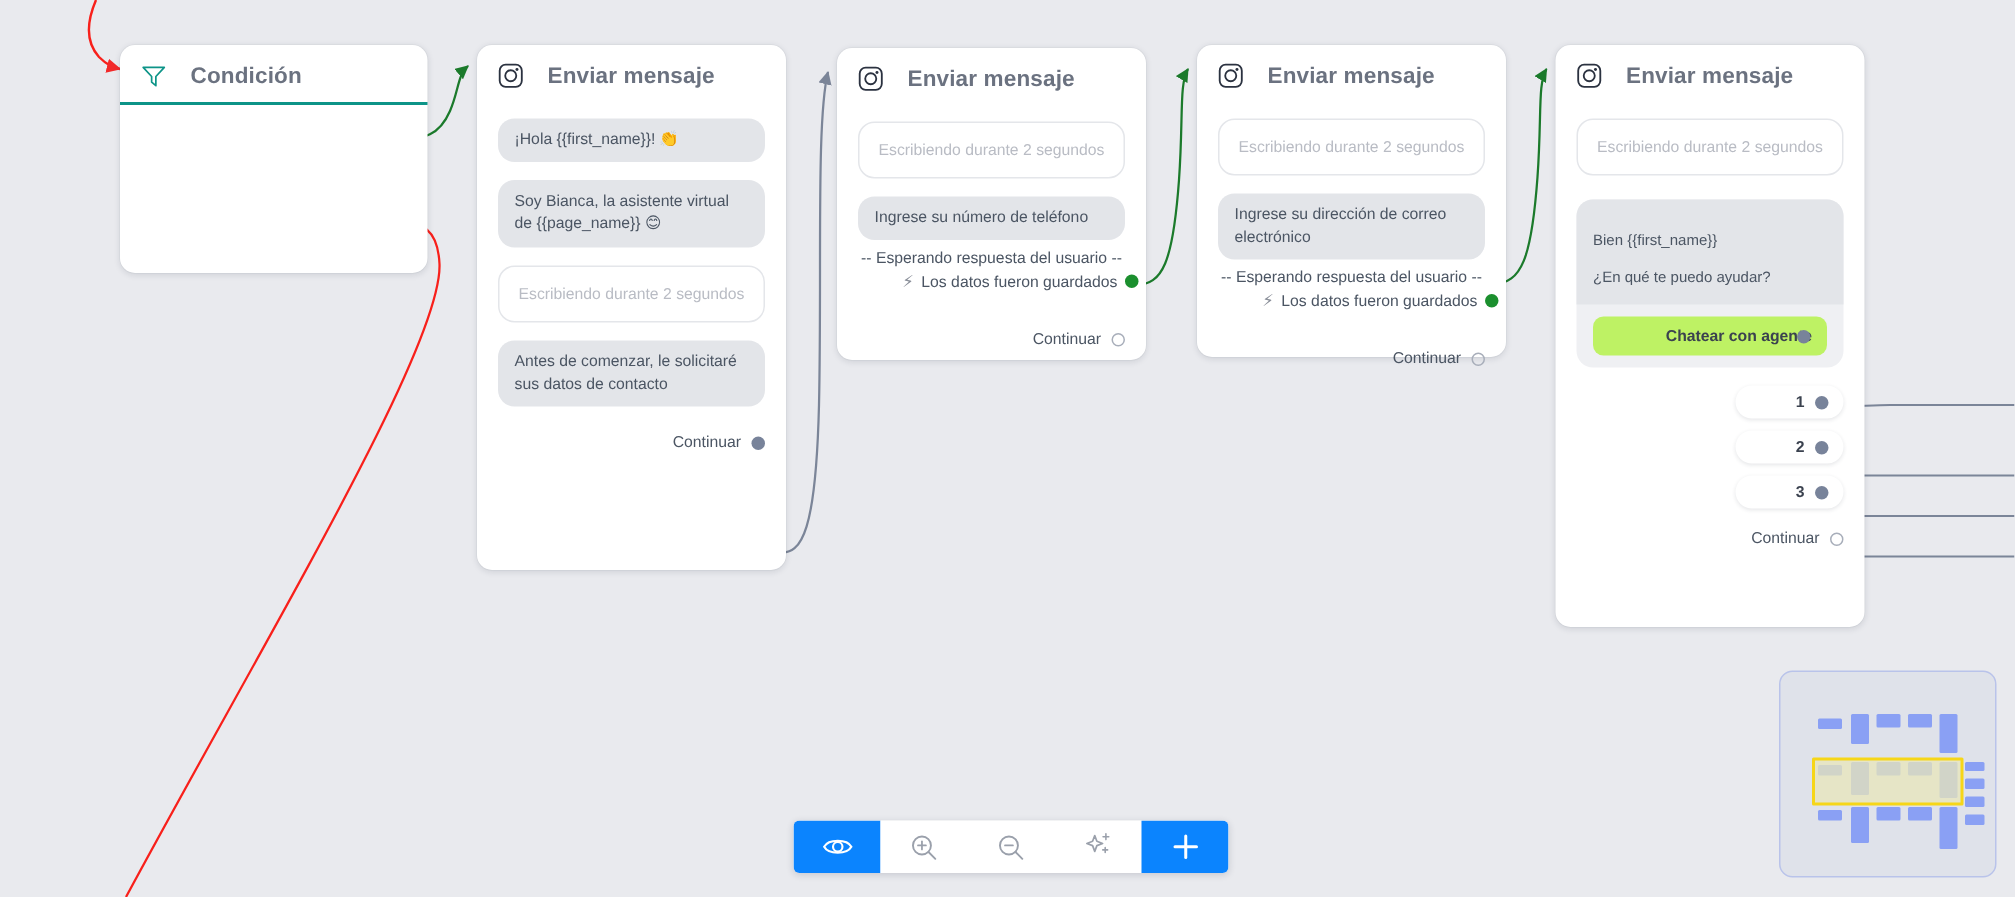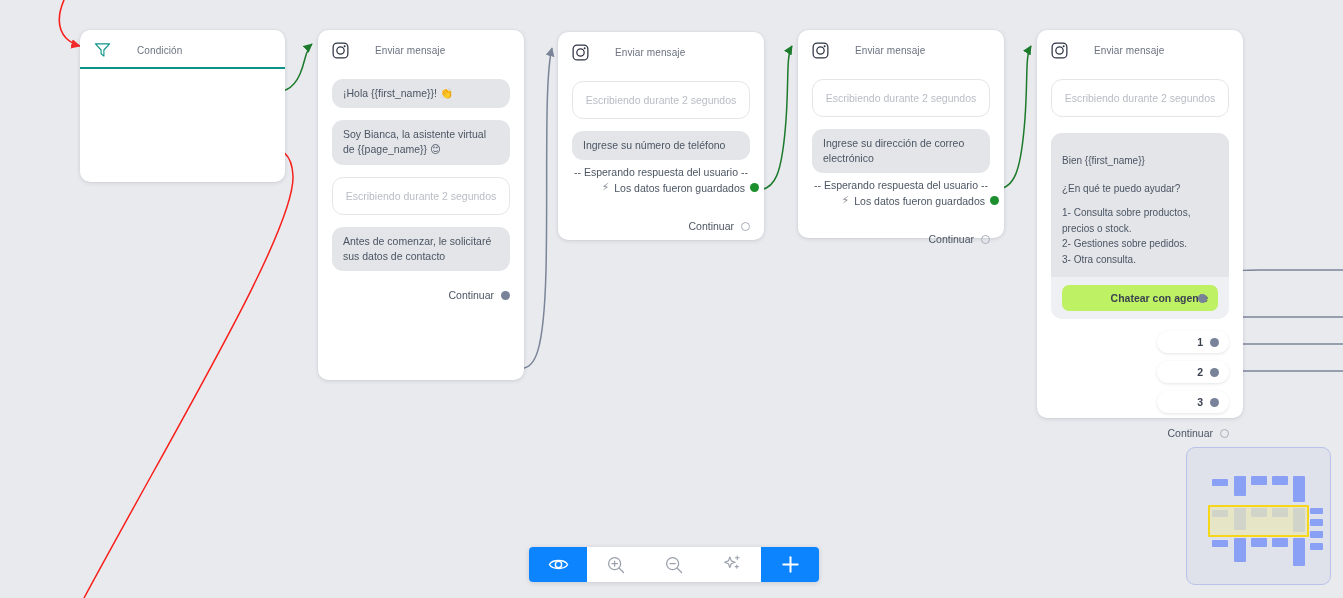--- a/index.html
+++ b/index.html
@@ -14,23 +14,23 @@
 
   
   .node{
     position:absolute;
     background:#fff;
     border-radius:10px;
     box-shadow:0 1px 4px rgba(30,40,60,.13),0 0 0 .5px rgba(30,40,60,.04);
     box-sizing:border-box;
   }
   .node-head{
-    display:flex;align-items:center;gap:26px;
+    display:flex;align-items:center;gap:16px;
     padding:12px 14px 10px 14px;
-    font-size:10px;font-weight:normal;color:#6b7280;letter-spacing:.1px;
+    font-size:15px;font-weight:bold;color:#6b7280;letter-spacing:.1px;
   }
   .cond-head{border-bottom:2px solid #0d9488;padding-bottom:9px;}
   .node-body{padding:6px 14px 10px 14px;}
 
   
   .ig-icon{width:17px;height:17px;display:block;}
   .funnel-icon{width:17px;height:16px;display:block;}
 
   
   .bubble{
@@ -269,23 +269,20 @@
       </span>
       <span>Enviar mensaje</span>
     </div>
     <div class="node-body" style="padding-top:10px;">
       <div class="typing" style="margin-bottom:16px;">Escribiendo durante 2 segundos</div>
 
       <div class="menu-wrap">
         <div class="menu-text">
           <p>Bien {{first_name}}</p>
           <p>¿En qué te puedo ayudar?</p>
-          <p style="white-space:pre-line;">1- Consulta sobre productos, precios o stock.
-2- Gestiones sobre pedidos.
-3- Otra consulta.</p>
         </div>
         <div class="agent-btn">
           <span>Chatear con agente</span>
           <span class="port port-gray"></span>
         </div>
       </div>
 
       <div class="opt-row" style="margin-top:12px;">
         <div class="opt-pill">
           <span>1</span>

